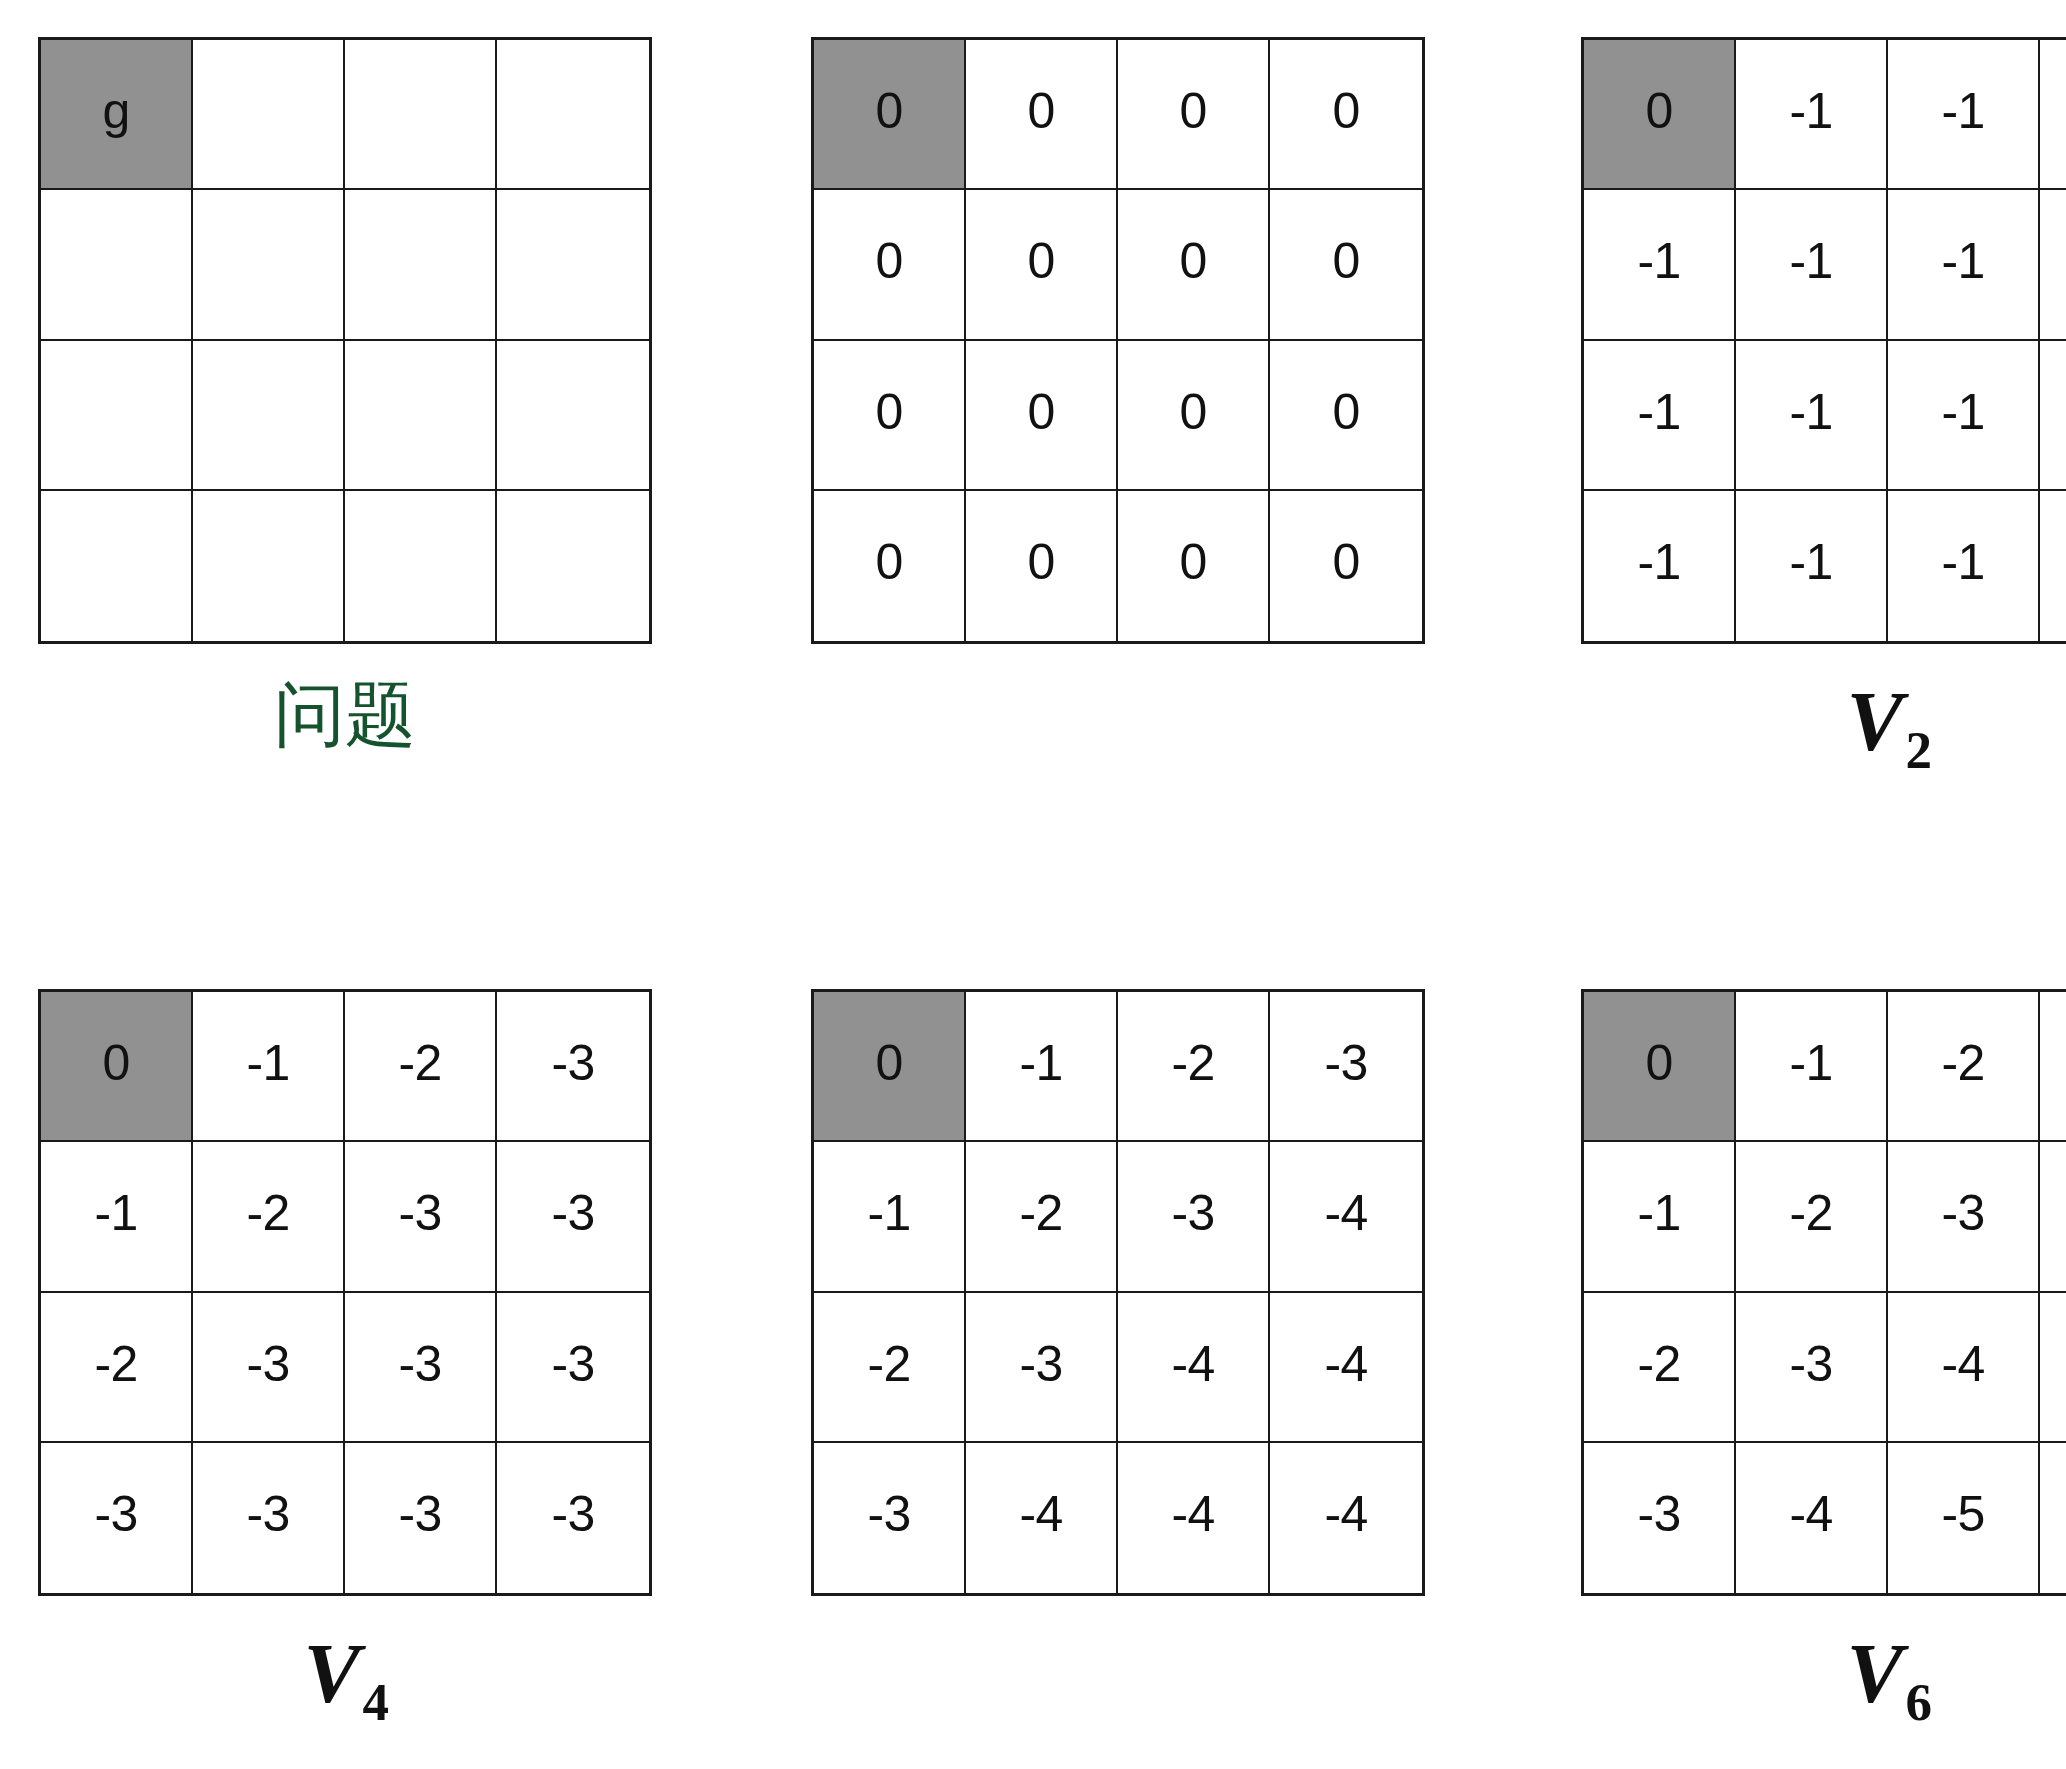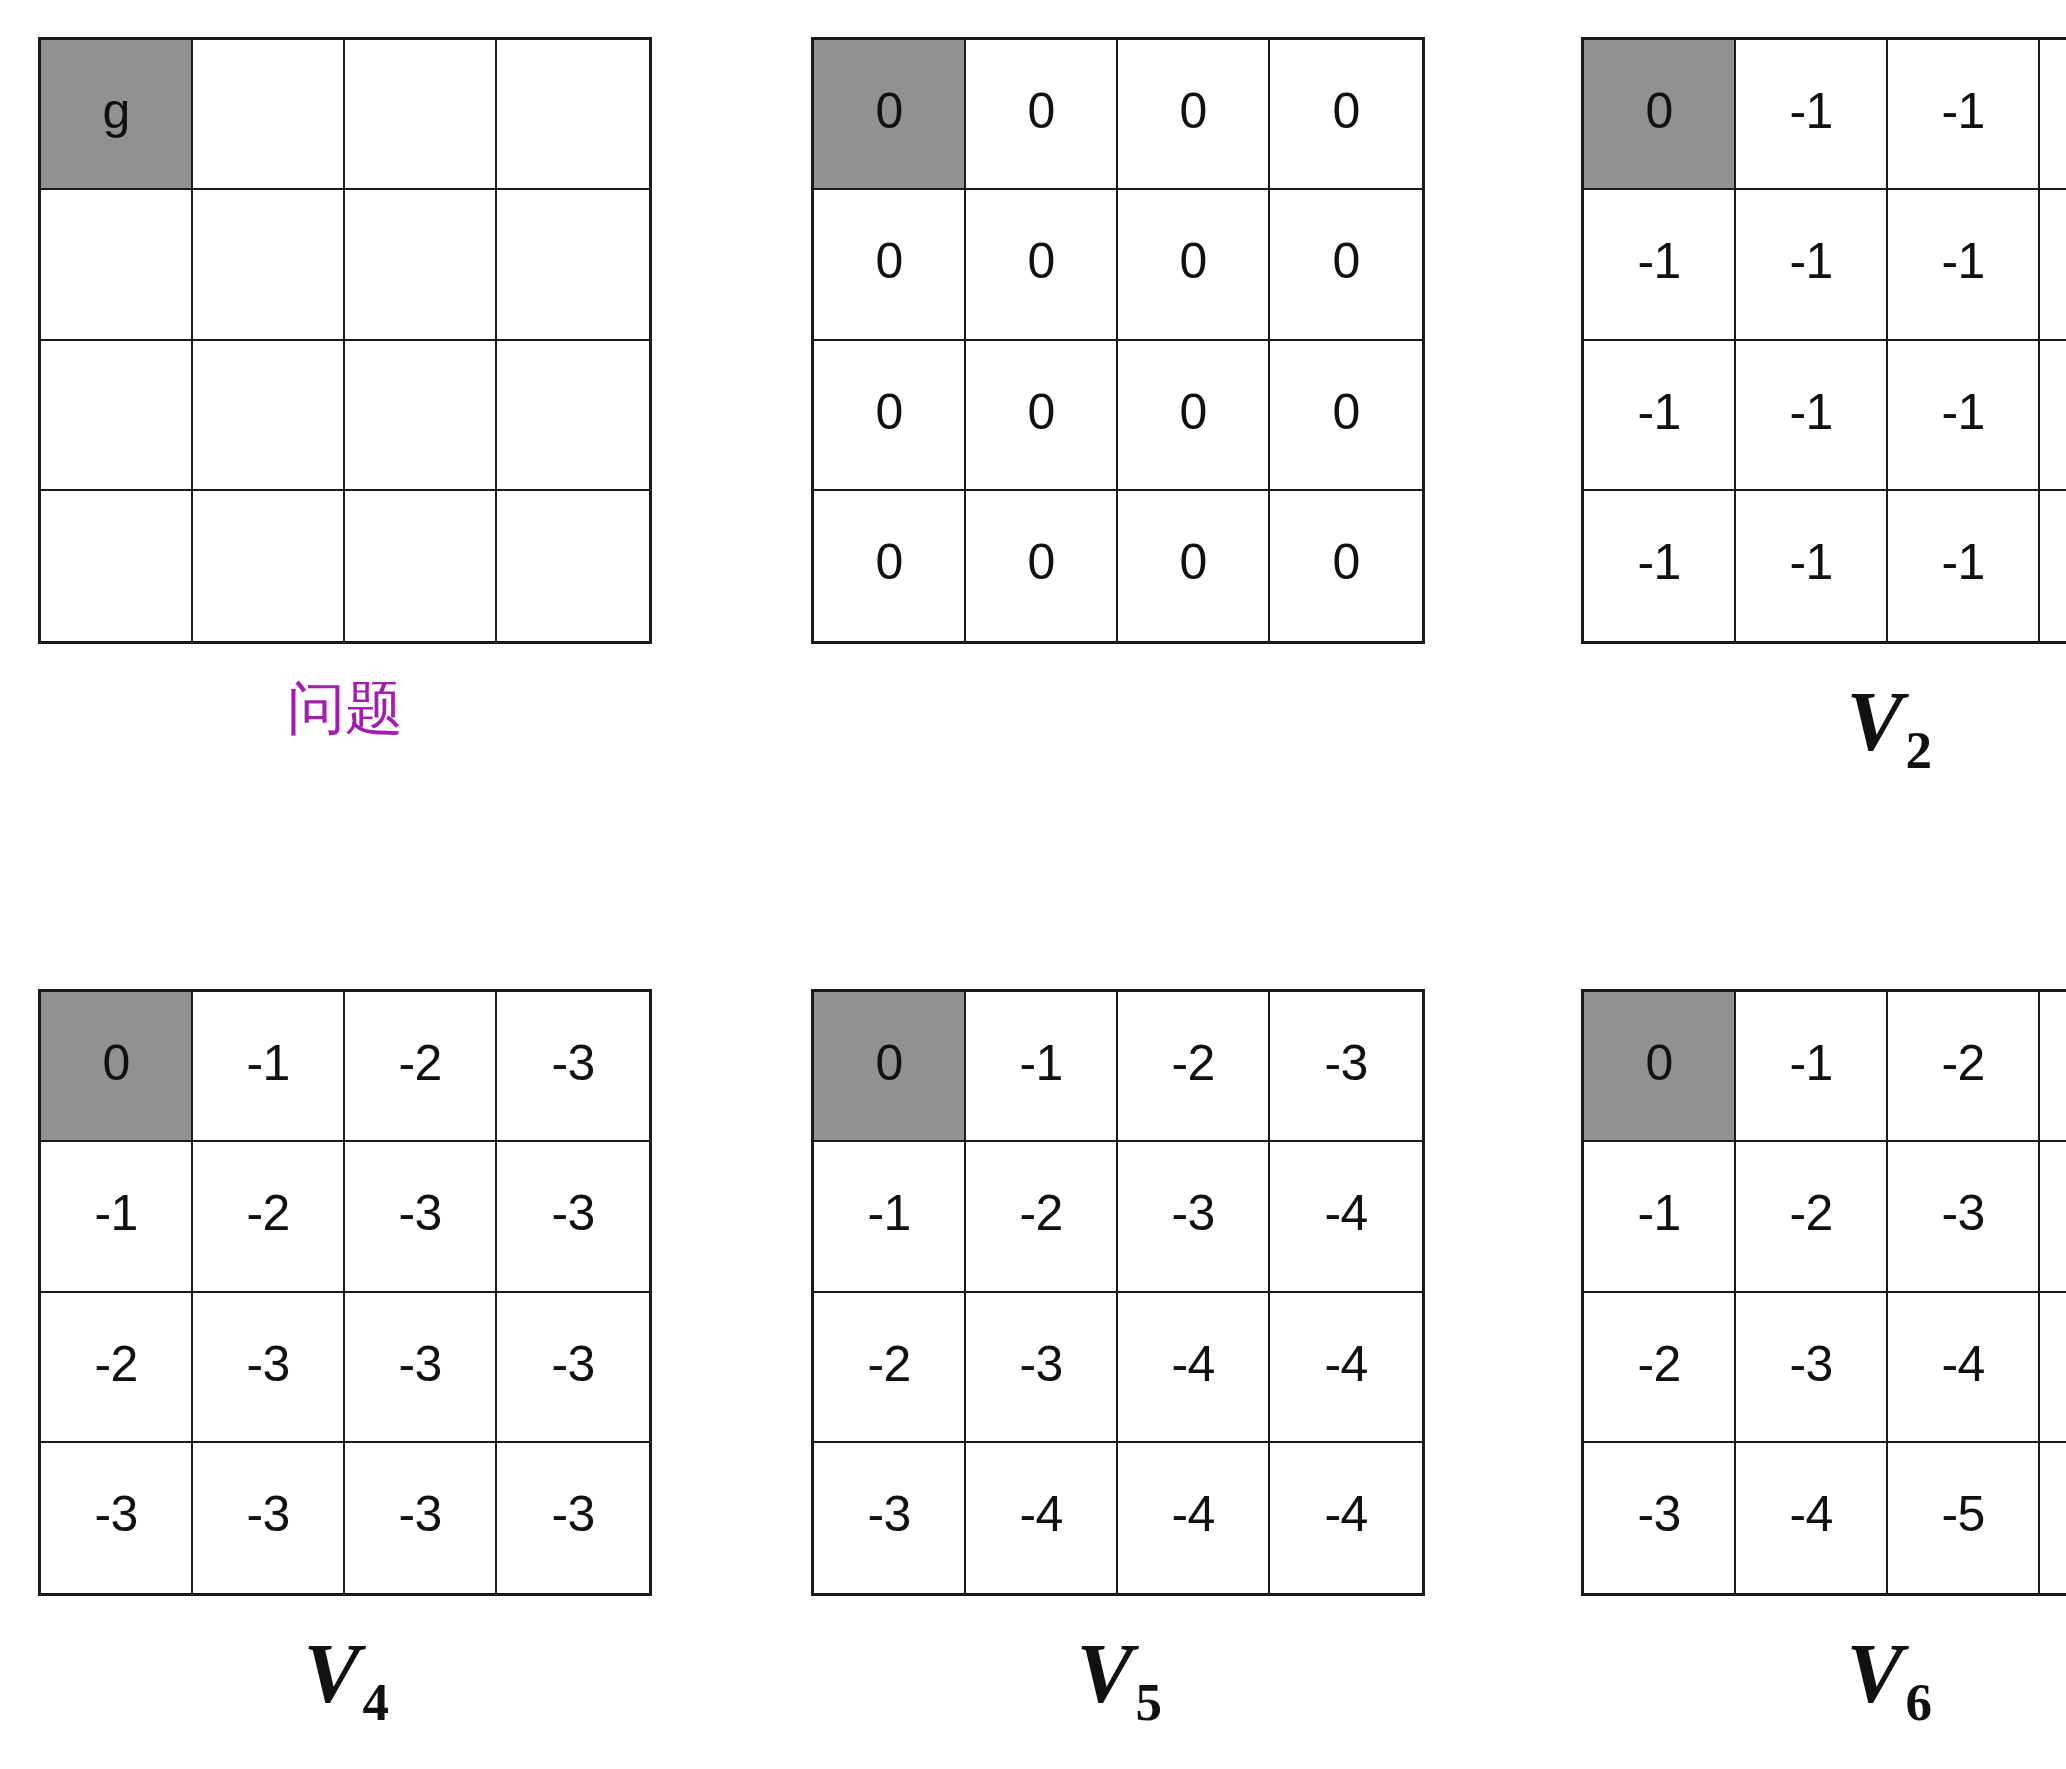--- a/index.html
+++ b/index.html
@@ -64,23 +64,23 @@
   
   .caption {
     width: 614px;
     text-align: center;
     margin-top: 35px;
     height: 112px;
     white-space: nowrap;
   }
   .cap-cjk {
     font-family: "DejaVu Serif", "Liberation Serif", serif;
-    font-size: 58px;
+    font-size: 71px;
     font-weight: 400;
-    color: #a21caf;
+    color: #14532d;
     line-height: 1;
   }
   .cap-math {
     display: inline-block;
     line-height: 1;
   }
   .cap-math .v {
     font-family: "Liberation Serif", "DejaVu Serif", serif;
     font-style: italic;
     font-weight: 700;
@@ -198,21 +198,20 @@
         <div class="cell">-4</div>
         <div class="cell">-2</div>
         <div class="cell">-3</div>
         <div class="cell">-4</div>
         <div class="cell">-4</div>
         <div class="cell">-3</div>
         <div class="cell">-4</div>
         <div class="cell">-4</div>
         <div class="cell">-4</div>
       </div>
-      <div class="caption"><span class="cap-math"><span class="v">V</span><span class="sub">5</span></span></div>
     </div>
     <div class="panel r2 c3">
       <div class="grid">
         <div class="cell shaded">0</div>
         <div class="cell">-1</div>
         <div class="cell">-2</div>
         <div class="cell">-3</div>
         <div class="cell">-1</div>
         <div class="cell">-2</div>
         <div class="cell">-3</div>

